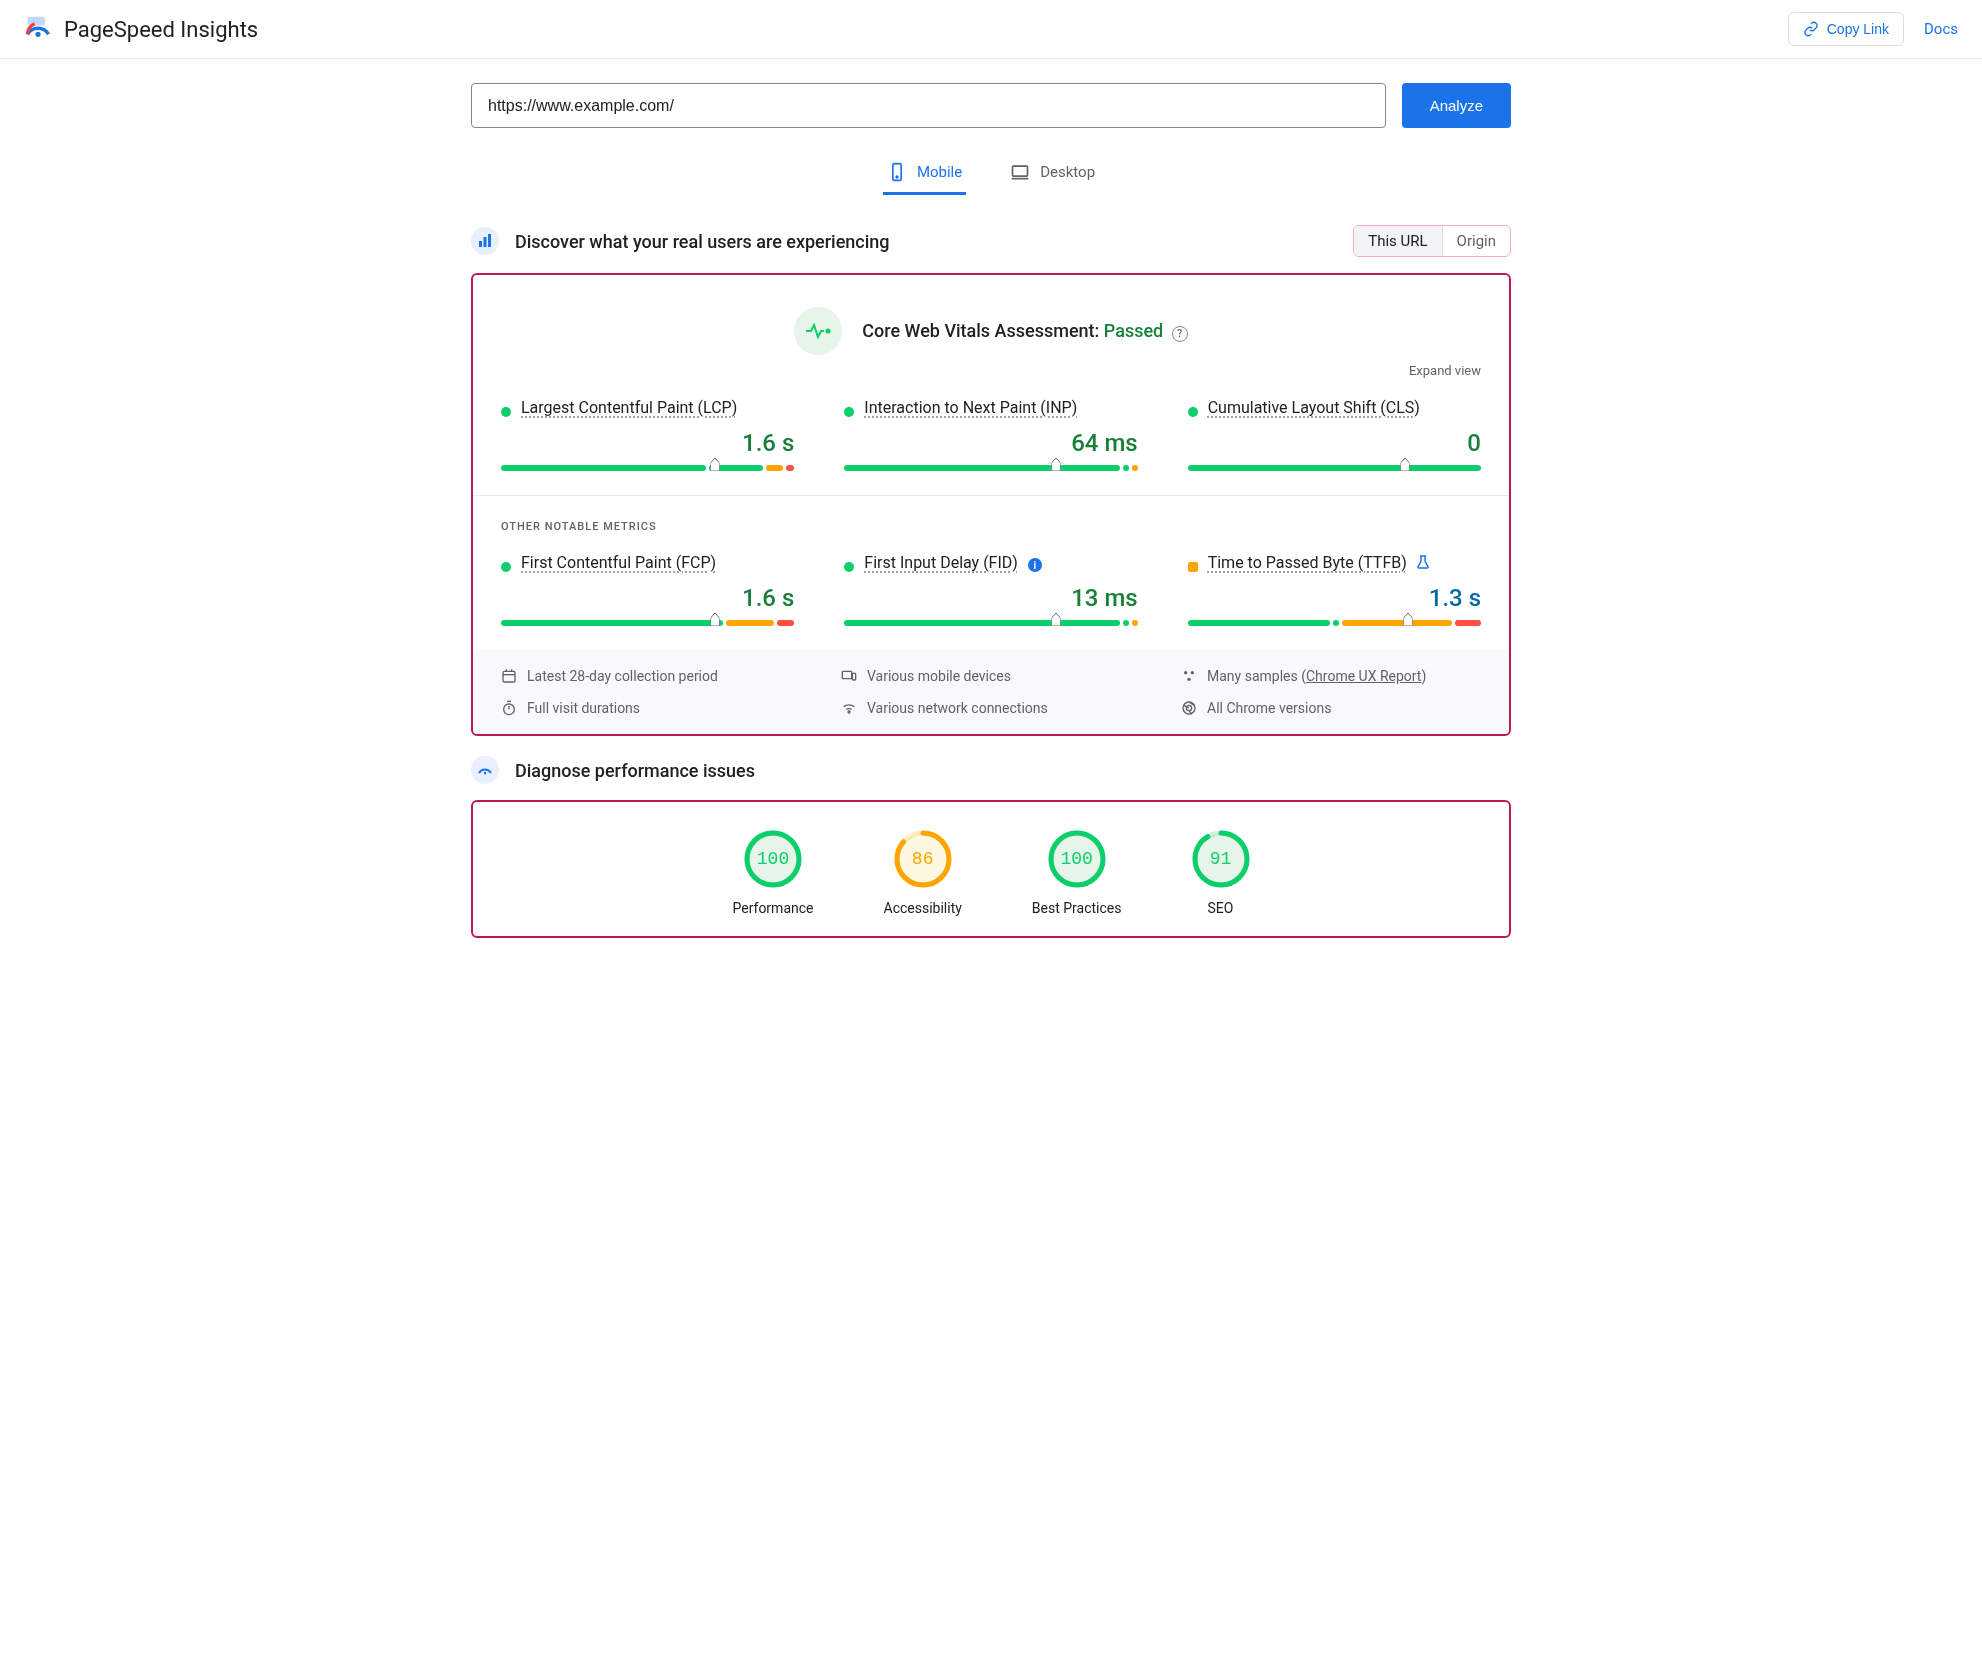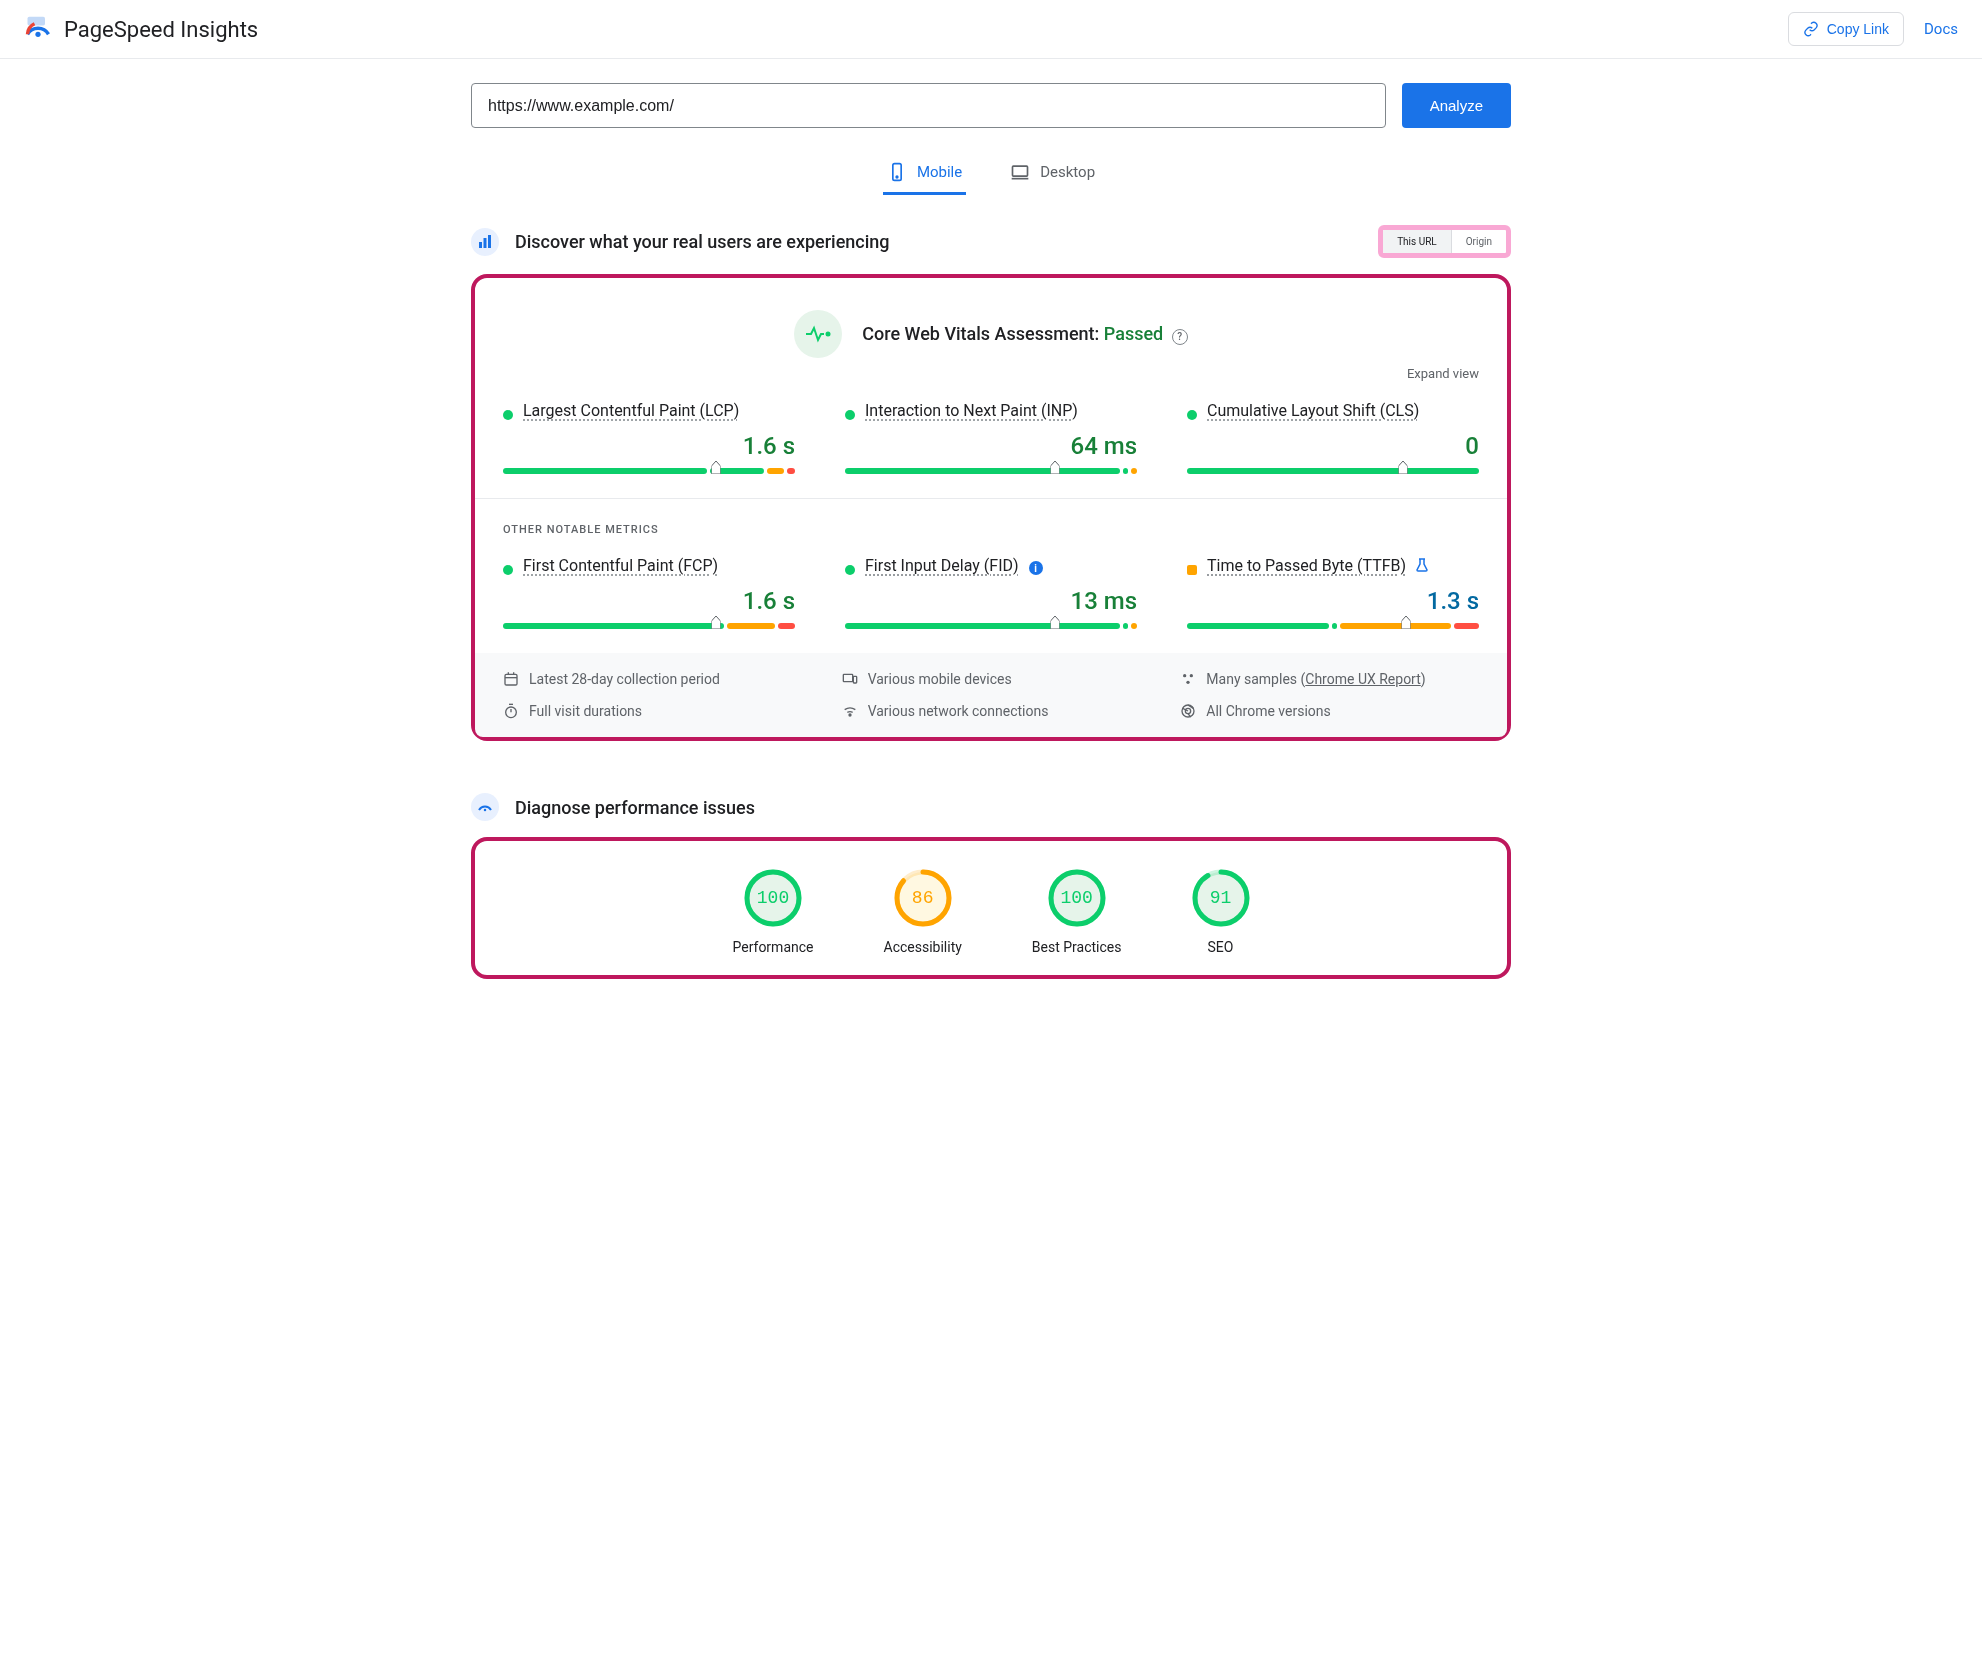--- a/index.html
+++ b/index.html
@@ -44,28 +44,28 @@
   .tab.active { color: #1a73e8; border-bottom-color: #1a73e8; }
   .tab-icon { width: 20px; height: 20px; }
   .section-header { display: flex; align-items: center; justify-content: space-between; margin-bottom: 16px; }
   .section-header-left { display: flex; align-items: center; gap: 16px; }
   .section-icon {
     width: 28px; height: 28px; border-radius: 50%; display: flex;
     align-items: center; justify-content: center;
   }
   .section-title { font-size: 18px; font-weight: 500; }
   .url-toggle {
-    display: flex; border: 5px solid #f9a8d4; border-radius: 6px; overflow: hidden;
-    font-size: 10px;
+    display: flex; border: 1px solid #f9a8d4; border-radius: 6px; overflow: hidden;
+    font-size: 15px;
   }
   .url-toggle > div { padding: 6px 14px; cursor: pointer; color: #5f6368; }
   .url-toggle > div.active { background: #f1f3f4; color: #202124; }
   .url-toggle > div + div { border-left: 1px solid #dadce0; }
   .card {
-    border: 4px solid #be185d; border-radius: 16px; padding: 24px 28px 0; margin-bottom: 52px;
+    border: 2px solid #be185d; border-radius: 6px; padding: 24px 28px 0; margin-bottom: 20px;
   }
   .assessment-row {
     display: flex; align-items: center; justify-content: center; gap: 20px;
     margin: 8px 0 4px;
   }
   .pulse {
     width: 48px; height: 48px; border-radius: 50%; background: #e6f4ea;
     display: flex; align-items: center; justify-content: center;
   }
   .assessment-text { font-size: 18px; font-weight: 500; }

